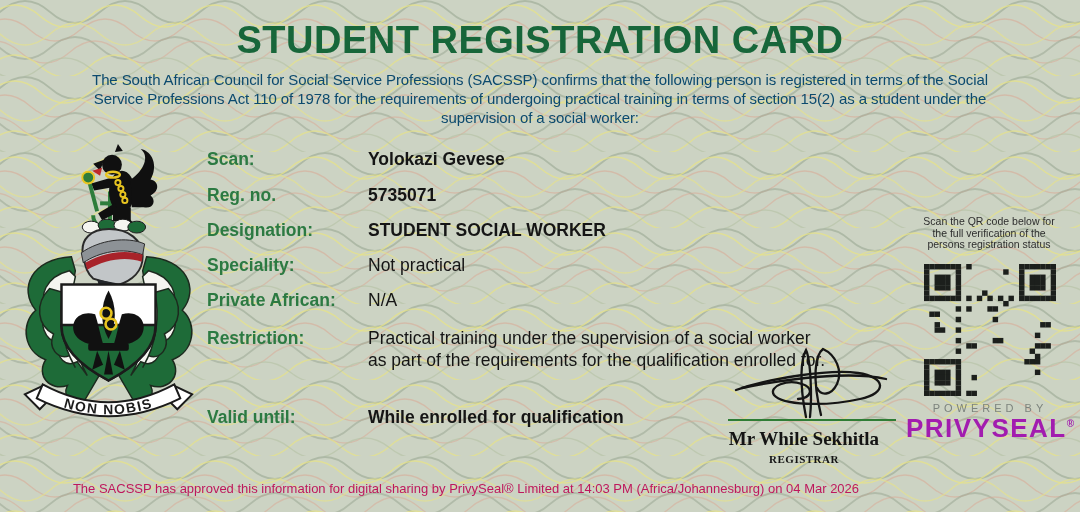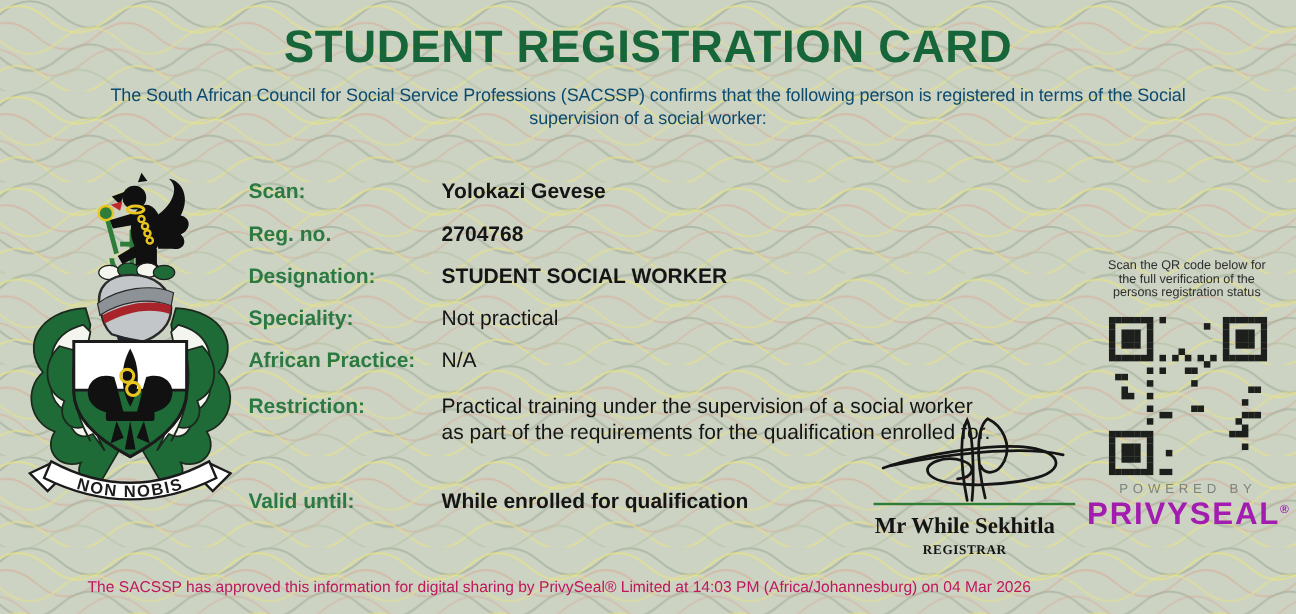--- a/index.html
+++ b/index.html
@@ -64,20 +64,21 @@
         </g>
       </pattern>
     </defs>
     <rect x="0" y="0" width="1080" height="512" fill="url(#wv)"></rect>
   </svg>
 
   <div class="abs title">STUDENT REGISTRATION CARD</div>
 
   <div class="abs intro">
     <span>The South African Council for Social Service Professions (SACSSP) confirms that the following person is registered in terms of the Social</span>
+    <span>Service Professions Act 110 of 1978 for the requirements of undergoing practical training in terms of section 15(2) as a student under the</span>
     <span>supervision of a social worker:</span>
   </div>
 
   <svg class="abs" style="left:10px;top:140px;" width="198" height="292" viewBox="0 0 200 295">
 
     <g stroke="#1c2a1e" stroke-width="1.5">
       <path d="M62,118 C22,120 8,150 26,172 C10,186 14,214 36,222 C26,238 40,254 58,248 C52,260 64,270 76,262 L90,238 C66,214 58,168 66,132 Z" fill="#1e6b38"></path>
       <path d="M60,132 C36,138 28,158 38,172 C28,184 34,202 50,206 C46,220 56,230 68,224 L78,238 C62,210 58,168 66,138 Z" fill="#f5f5f0"></path>
       <path d="M40,150 C24,166 28,188 44,196 C38,210 48,222 60,218 L66,230 C52,206 48,176 54,154 Z" fill="#1e6b38"></path>
     </g>
@@ -164,32 +165,32 @@
       <textPath href="#mottoPath" startOffset="50%" text-anchor="middle">NON  NOBIS</textPath>
     </text>
   </svg>
 
   <div class="abs field-row" style="top:148px;">
     <span class="field-label">Scan:</span>
     <span class="field-value bold">Yolokazi Gevese</span>
   </div>
   <div class="abs field-row" style="top:184px;">
     <span class="field-label">Reg. no.</span>
-    <span class="field-value bold">2704768</span>
+    <span class="field-value bold">5735071</span>
   </div>
   <div class="abs field-row" style="top:219px;">
     <span class="field-label">Designation:</span>
     <span class="field-value bold">STUDENT SOCIAL WORKER</span>
   </div>
   <div class="abs field-row" style="top:254px;">
     <span class="field-label">Speciality:</span>
     <span class="field-value">Not practical</span>
   </div>
   <div class="abs field-row" style="top:289px;">
-    <span class="field-label">African Practice:</span>
+    <span class="field-label">Private African:</span>
     <span class="field-value">N/A</span>
   </div>
   <div class="abs field-row" style="top:327px;">
     <span class="field-label">Restriction:</span>
     <span class="field-value restriction-value">
       <span>Practical training under the supervision of a social worker</span>
       <span>as part of the requirements for the qualification enrolled for.</span>
     </span>
   </div>
   <div class="abs field-row" style="top:406px;">

